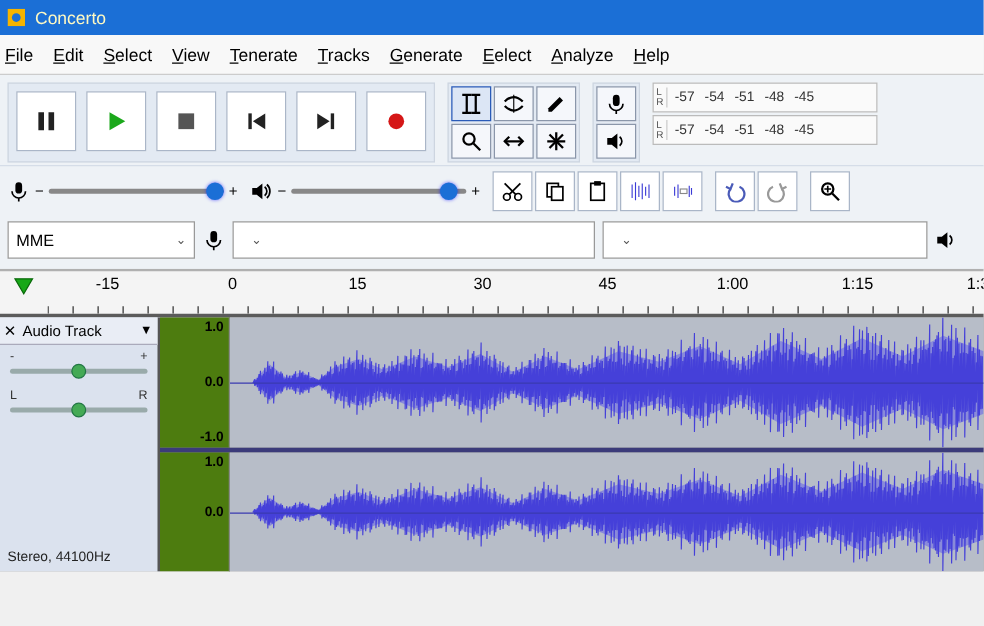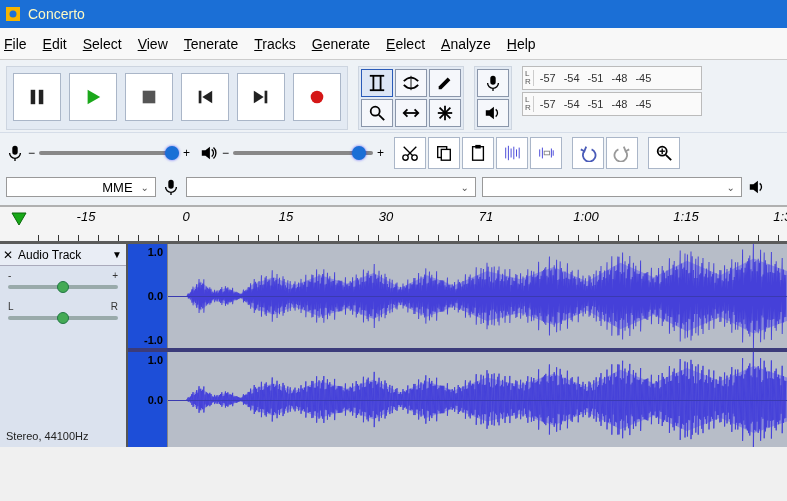--- a/index.html
+++ b/index.html
@@ -34,50 +34,50 @@
 
 .row2 { display: flex; align-items: center; padding: 4px 6px; gap: 10px; border-top: 1px solid #d5dde8; }
 .slider { display: flex; align-items: center; gap: 4px; }
 .track { width: 140px; height: 4px; background: #888; position: relative; border-radius: 2px; }
 .thumb { width: 14px; height: 14px; background: #1b6fd6; border-radius: 50%; position: absolute; top: 50%; transform: translate(-50%, -50%); box-shadow: 0 0 3px rgba(0,0,255,.6); }
 .editbar { display: flex; gap: 2px; }
 .ebtn { width: 32px; height: 32px; border: 1px solid #aab6c8; background: #fff; display: flex; align-items: center; justify-content: center; font-size:16px;}
 
 
 .row3 { display: flex; align-items: center; padding: 4px 6px 8px 6px; gap: 6px; background: #eef2f6; }
-.select { border: 1px solid #999; background: #fff; height: 20px; display: flex; align-items: center; justify-content: flex-end; padding: 0 6px; font-size: 13px; }
+.select { border: 1px solid #999; background: #fff; height: 30px; display: flex; align-items: center; justify-content: space-between; padding: 0 6px; font-size: 13px; }
 .select .arrow { font-size: 10px; color: #555; margin-left: 8px; }
 
 
 .timeline { display: flex; height: 38px; border-top: 1px solid #b0b0b0; border-bottom: 3px solid #5b5b5b; background: #f4f4f4; }
 .timeline .playhead { width: 38px; display: flex; align-items: flex-start; justify-content: center; padding-top: 4px; }
 .ruler { flex: 1; position: relative; overflow: hidden; }
 .ruler .labels { display: flex; position: absolute; top: 2px; left: 0; right: 0; font-size: 13px; }
-.ruler .labels span { position: absolute; transform: translateX(-50%); font-style: italic; }
+.ruler .labels span { position: absolute; transform: translateX(-50%); }
 .ruler .ticks { position: absolute; bottom: 0; left: 0; right: 0; height: 14px; }
 .ruler .ticks i { position: absolute; bottom: 0; width: 1px; background: #333; }
 .ruler .ticks i.min { height: 6px; }
 
 
 .trackarea { display: flex; background: #8f8f8f; }
 .trackpanel { width: 128px; background: #dbe2ee; border-right: 2px solid #555; display: flex; flex-direction: column; }
 .tp-head { display: flex; align-items: center; height: 22px; border-bottom: 1px solid #aab; background: #e9edf5; }
 .tp-head .x { width: 16px; text-align: center; }
 .tp-head .name { flex: 1; font-size: 12px; padding-left: 2px; }
 .tp-head .dd { font-size: 10px; padding: 0 4px; }
 .tp-btns { display: flex; }
 .tp-btns button { flex: 1; height: 20px; border: 1px solid #9aa; background: #eef2fa; font-size: 11px; }
 .tp-slider { padding: 4px 8px; }
 .tp-slider .lab { display: flex; justify-content: space-between; font-size: 10px; color: #333; margin-bottom:4px;}
 .tp-slider .bar { height: 4px; background: #9aa; position: relative; border-radius:2px; margin-bottom: 4px; }
 .tp-slider .bar .dot { width: 12px; height: 12px; background: #4a5; border:1px solid #274; border-radius: 50%; position: absolute; top:50%; transform: translate(-50%,-50%); }
 .tp-info { font-size: 11px; padding: 4px 6px; color:#222; margin-top:auto; line-height: 1.3;}
 
 .waves { flex: 1; display: flex; flex-direction: column; }
-.yaxis { width: 40px; background: #1d4ed8; border-right: 1px solid #888; display: flex; flex-direction: column; justify-content: space-between; font-size: 11px; padding: 2px 4px; font-weight: bold; text-align: right;}
+.yaxis { width: 56px; background: #4d7c0f; border-right: 1px solid #888; display: flex; flex-direction: column; justify-content: space-between; font-size: 11px; padding: 2px 4px; font-weight: bold; text-align: right;}
 .channel { display: flex; height: 108px; border-bottom: 4px solid #3b3b7a; }
 .wavecanvas { flex:1; background: #b7bdc8; position: relative; overflow:hidden; }
 .midline { position:absolute; top:50%; left:0; right:0; height:1px; background:#3a3ab0; }
 
 svg.icon { width: 18px; height: 18px; }
 </style>
 </head>
 <body>
 
 <div class="titlebar">
@@ -375,21 +375,21 @@
     <svg width="18" height="18" viewBox="0 0 18 18">
         <polygon points="2,2 16,2 9,14" fill="#17a817" stroke="#0a6a0a"></polygon>
       </svg>
   </div>
   <div class="ruler">
     <div class="labels" id="ruler-labels">
         <span style="left: 48px;">-15</span>
         <span style="left: 148px;">0</span>
         <span style="left: 248px;">15</span>
         <span style="left: 348px;">30</span>
-        <span style="left: 448px;">71</span>
+        <span style="left: 448px;">45</span>
         <span style="left: 548px;">1:00</span>
         <span style="left: 648px;">1:15</span>
         <span style="left: 748px;">1:30</span>
       </div>
     <div class="ticks" id="ruler-ticks">
         <i class="min" style="left: 0px;"></i>
         <i class="min" style="left: 20px;"></i>
         <i class="min" style="left: 40px;"></i>
         <i class="min" style="left: 60px;"></i>
         <i class="min" style="left: 80px;"></i>

